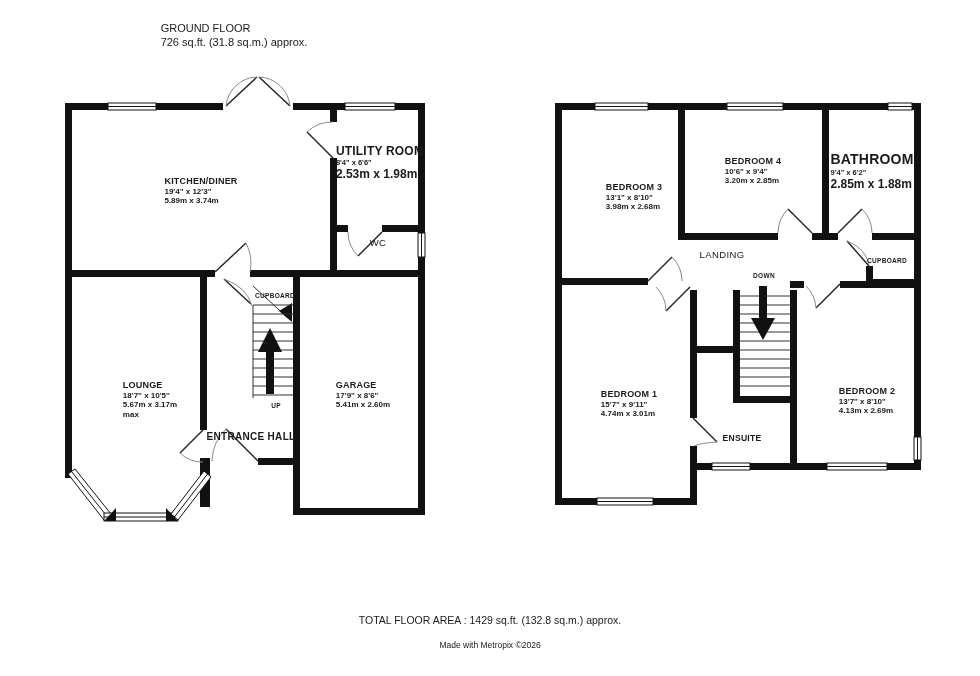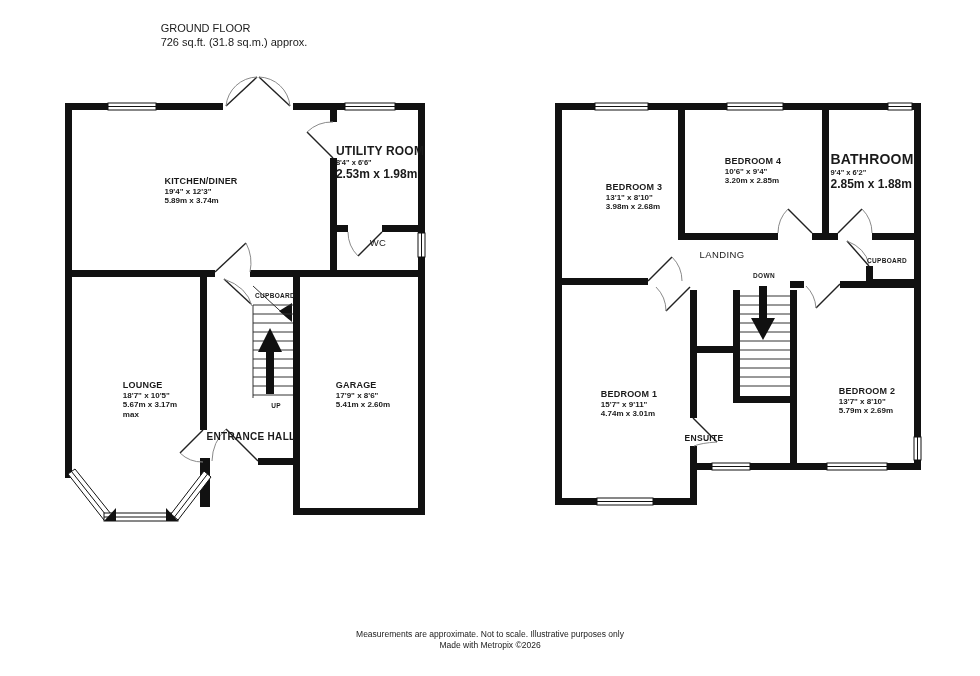--- a/index.html
+++ b/index.html
@@ -231,23 +231,23 @@
     <div class="room-dims" style="font-size:12px">2.85m x 1.88m</div>
   </div>
   <div class="label big-label" style="left:722px;top:255px">LANDING</div>
   <div class="label small-label" style="left:764px;top:276px">DOWN</div>
   <div class="label small-label" style="left:887px;top:261px">CUPBOARD</div>
   <div class="label" style="left:629px;top:404px">
     <div class="room-name">BEDROOM 1</div>
     <div class="room-dims">15'7" x 9'11"</div>
     <div class="room-dims">4.74m x 3.01m</div>
   </div>
-  <div class="label mid-label" style="left:704px;top:438px;font-size:8.5px">ENSUITE</div>
+  <div class="label mid-label" style="left:742px;top:438px;font-size:8.5px">ENSUITE</div>
   <div class="label" style="left:867px;top:401px">
     <div class="room-name">BEDROOM 2</div>
     <div class="room-dims">13'7" x 8'10"</div>
-    <div class="room-dims">5.79m x 2.69m</div>
-  </div>
-
-  <div class="label footer-small" style="left:490px;top:634px">Measurements are approximate.  Not to scale.  Illustrative purposes only</div>
+    <div class="room-dims">4.13m x 2.69m</div>
+  </div>
+
+  <div class="label footer-main" style="left:490px;top:620px">TOTAL FLOOR AREA : 1429 sq.ft. (132.8 sq.m.) approx.</div>
   <div class="label footer-small" style="left:490px;top:645px">Made with Metropix ©2026</div>
 
 </div>
 
 </body></html>

